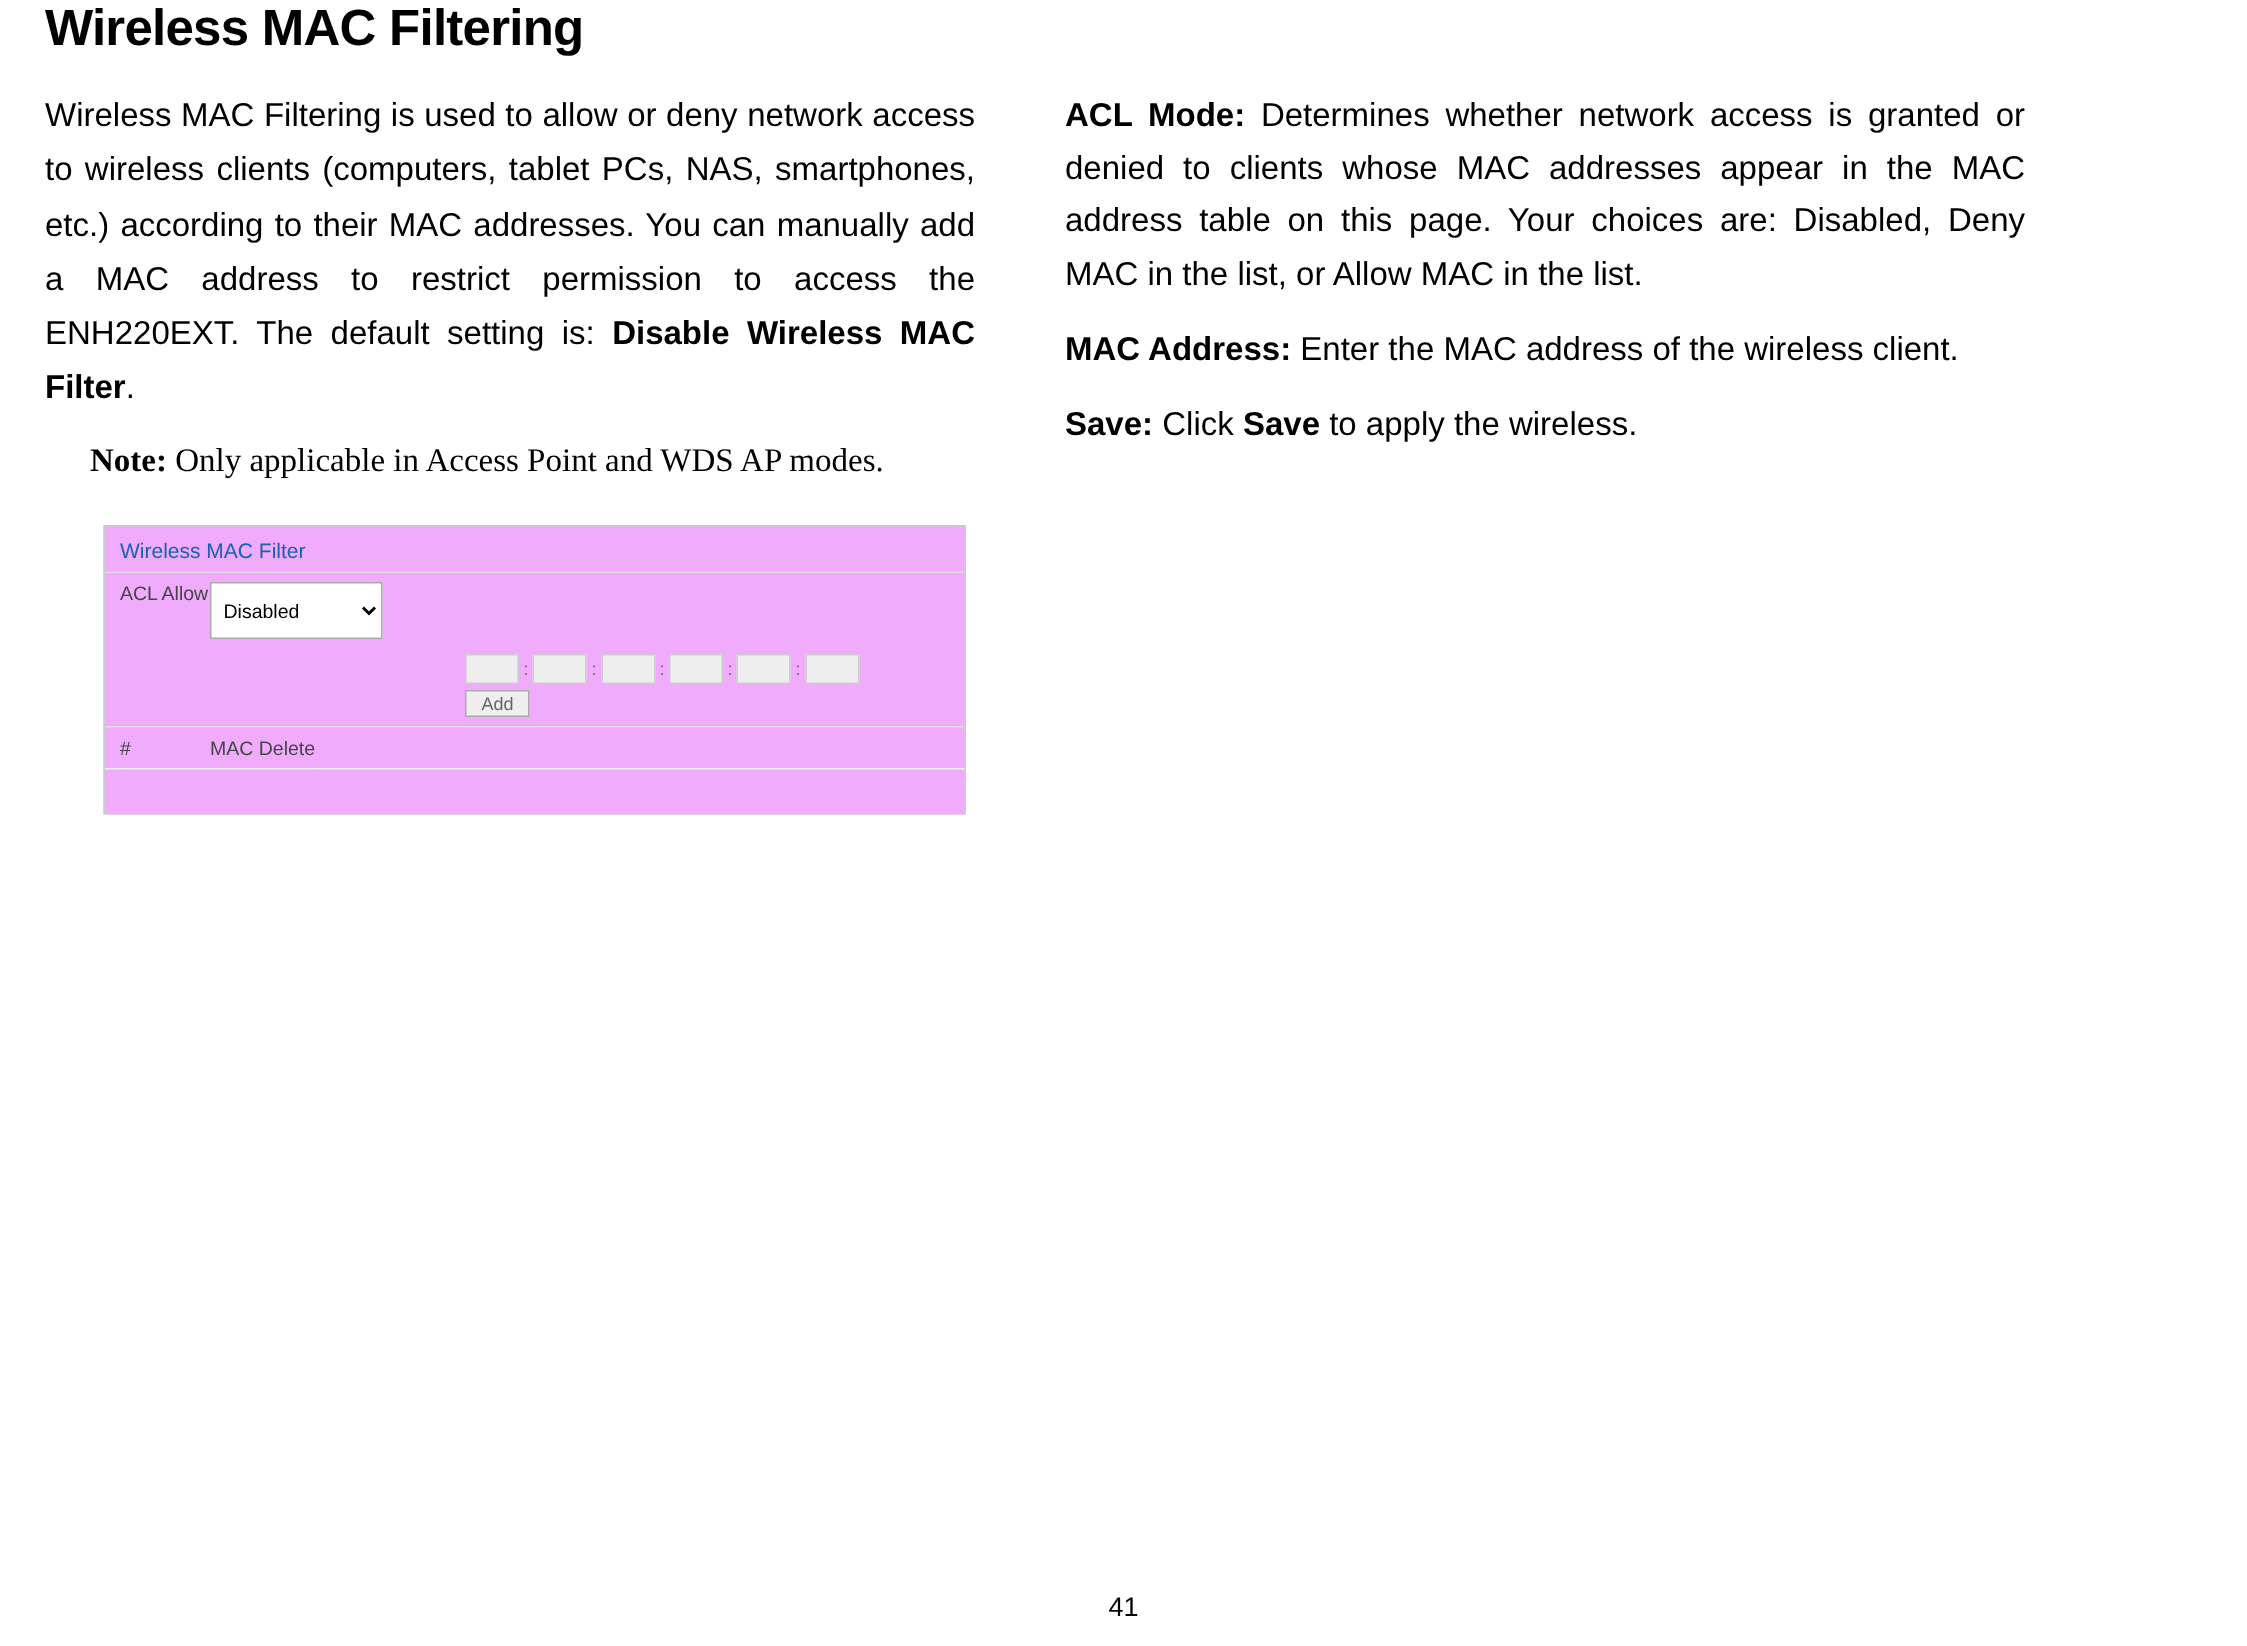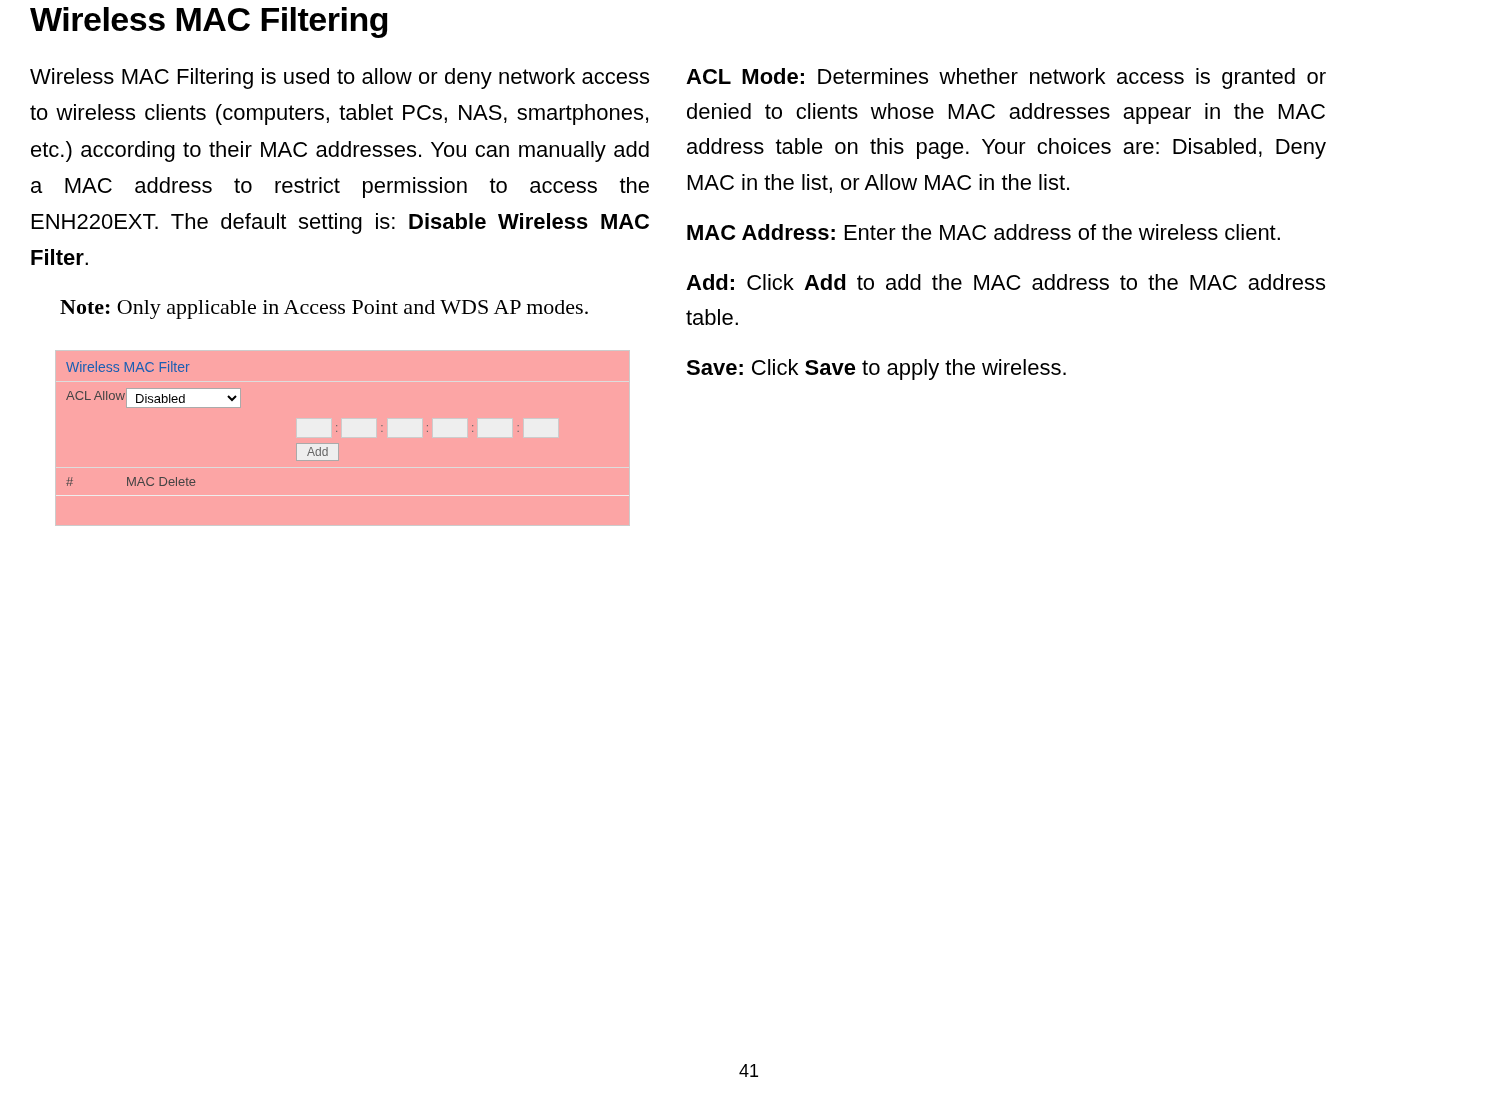--- a/index.html
+++ b/index.html
@@ -16,21 +16,21 @@
       position: relative;
     }
     .page-title {
       font-size: 34px;
       font-weight: bold;
       letter-spacing: -0.5px;
       margin-bottom: 20px;
     }
     .columns {
       display: flex;
-      gap: 36px;
+      gap: 60px;
     }
     .left-col {
       width: 620px;
     }
     .right-col {
       width: 640px;
     }
     .body-text {
       font-size: 22px;
       line-height: 1.65;
@@ -44,22 +44,22 @@
       text-align: justify;
       margin-bottom: 25px;
       font-family: Liberation Serif, serif;
     }
     .bold {
       font-weight: bold;
     }
     .mac-filter-box {
       border: 1px solid #ccc;
       width: 575px;
-      background: #fca5a5;
-      margin-left: 25px;
+      background: #f0abfc;
+      margin-left: 39px;
     }
     .mf-title {
       color: #1a5fb4;
       font-family: Arial, sans-serif;
       font-size: 14px;
       padding: 8px 10px 6px 10px;
       border-bottom: 1px solid #ddd;
     }
     .mf-row {
       display: flex;
@@ -68,21 +68,21 @@
       font-family: Arial, sans-serif;
       font-size: 13px;
       color: #444;
     }
     .mf-label {
       width: 60px;
       line-height: 1.3;
     }
     .mf-select {
       width: 115px;
-      height: 20px;
+      height: 38px;
       font-size: 13px;
       border: 1px solid #aaa;
       background: #fff;
       padding: 1px 4px;
     }
     .mf-mac-row {
       display: flex;
       align-items: center;
       padding: 4px 10px 2px 240px;
       gap: 3px;
@@ -186,21 +186,18 @@
   </div>
 
   <div class="right-col">
     <p class="def-para">
       <span class="bold">ACL Mode: </span><span>Determines whether network access is granted or denied to clients whose MAC addresses appear in the MAC address table on this page. Your choices are: Disabled, Deny MAC in the list, or Allow MAC in the list.</span>
     </p>
     <p class="def-para">
       <span class="bold">MAC Address: </span><span>Enter the MAC address of the wireless client.</span>
     </p>
     <p class="def-para">
-      <span class="bold">Add: </span><span>Click </span><span class="bold">Add</span><span> to add the MAC address to the MAC address table.</span>
-    </p>
-    <p class="def-para">
       <span class="bold">Save: </span><span>Click </span><span class="bold">Save</span><span> to apply the wireless.</span>
     </p>
   </div>
 </div>
 
 <div class="page-num">41</div>
 
 </body></html>

